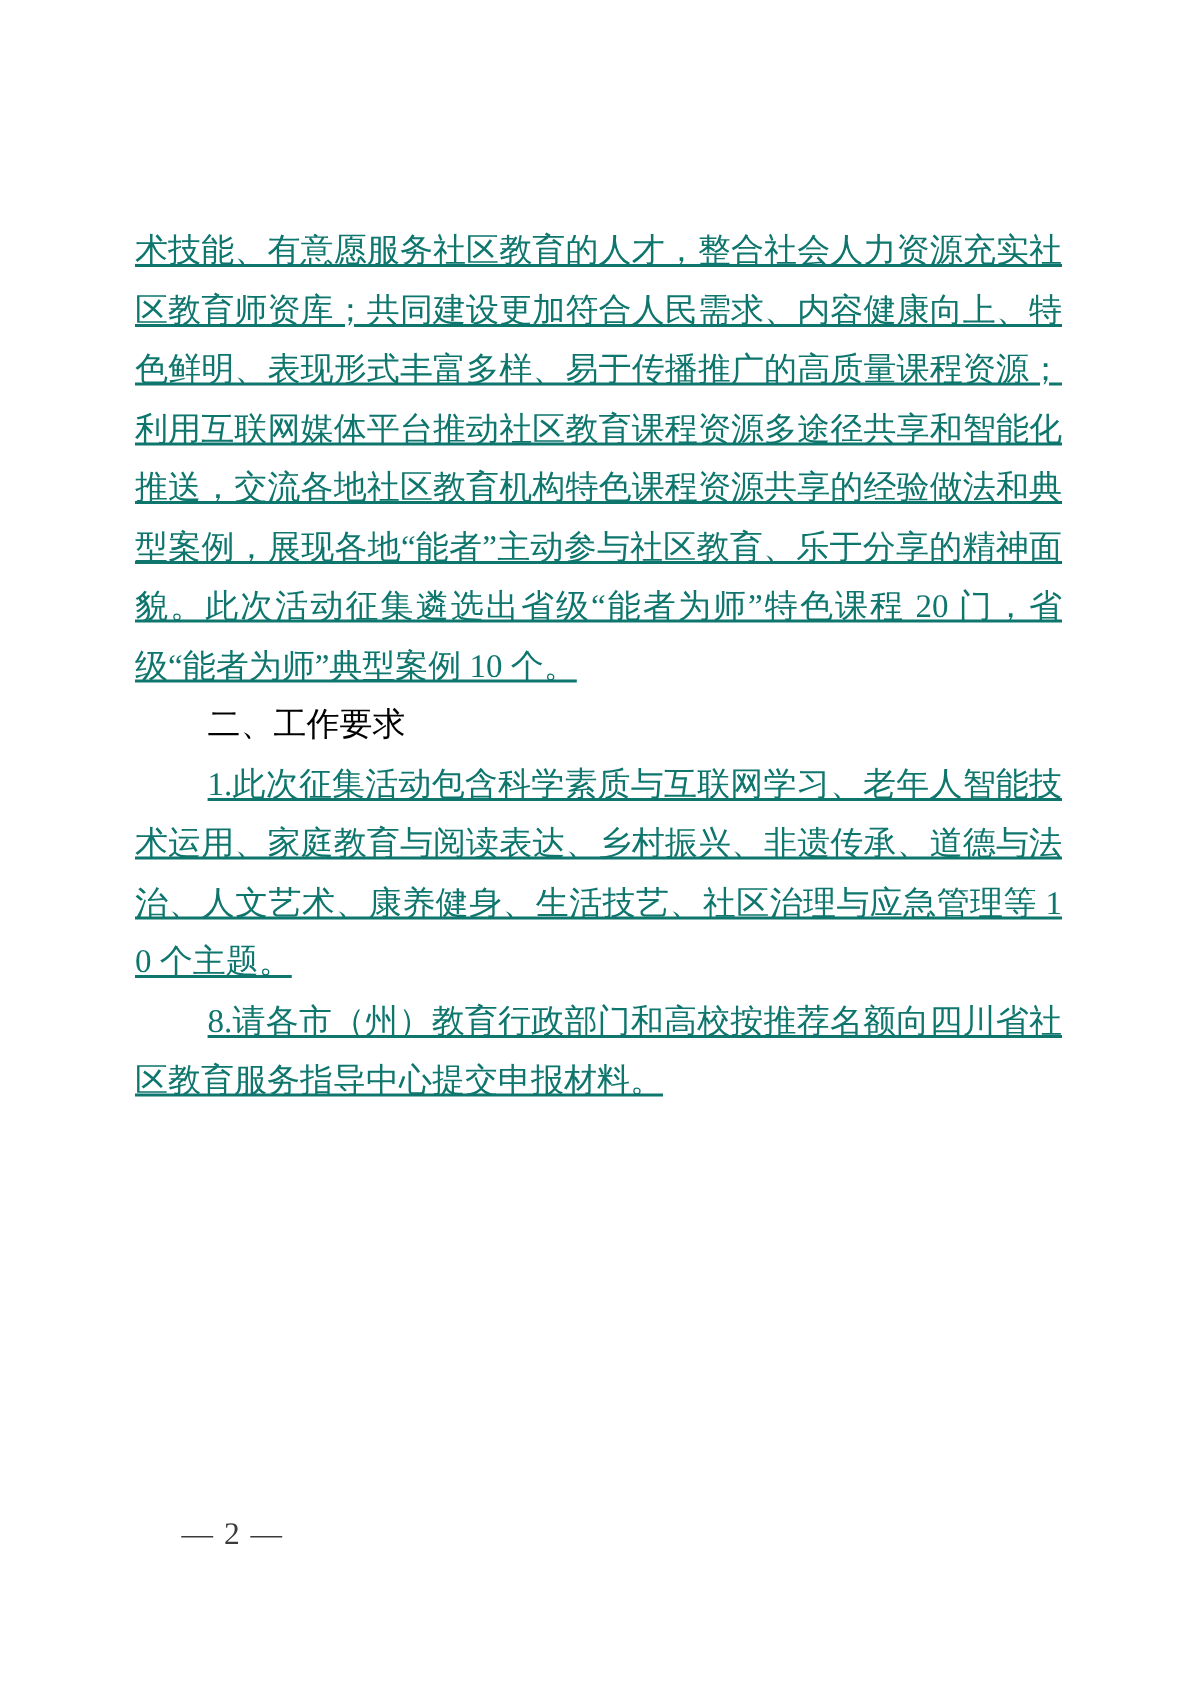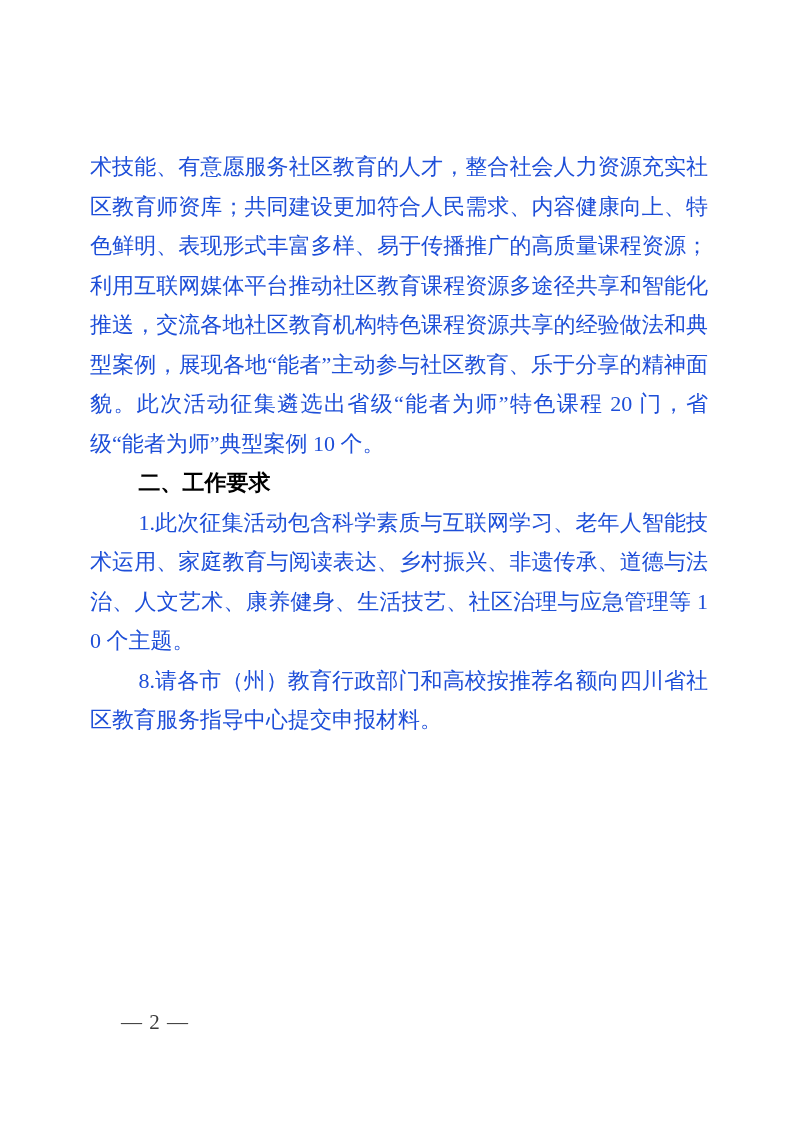--- a/index.html
+++ b/index.html
@@ -18,32 +18,33 @@
     position: absolute;
     left: 90px;
     top: 147px;
     width: 618px;
   }
   .body-para {
     margin: 0;
     font-family: "Liberation Serif", "DejaVu Serif", serif;
     font-size: 22px;
     line-height: 39.5px;
-    color: #1d4ed8;
+    color: #0f766e;
     text-align: justify;
     text-justify: inter-ideograph;
     word-break: break-all;
+    text-decoration: underline;
   }
   .body-para.indent {
     text-indent: 2.2em;
   }
   .section-heading {
     margin: 0;
     font-family: "Liberation Sans", "DejaVu Sans", sans-serif;
-    font-weight: 700;
+    font-weight: 400;
     font-size: 22px;
     line-height: 39.5px;
     color: #000000;
     text-indent: 2.2em;
     text-align: left;
   }
   .page-number {
     position: absolute;
     left: 121px;
     top: 1009px;

